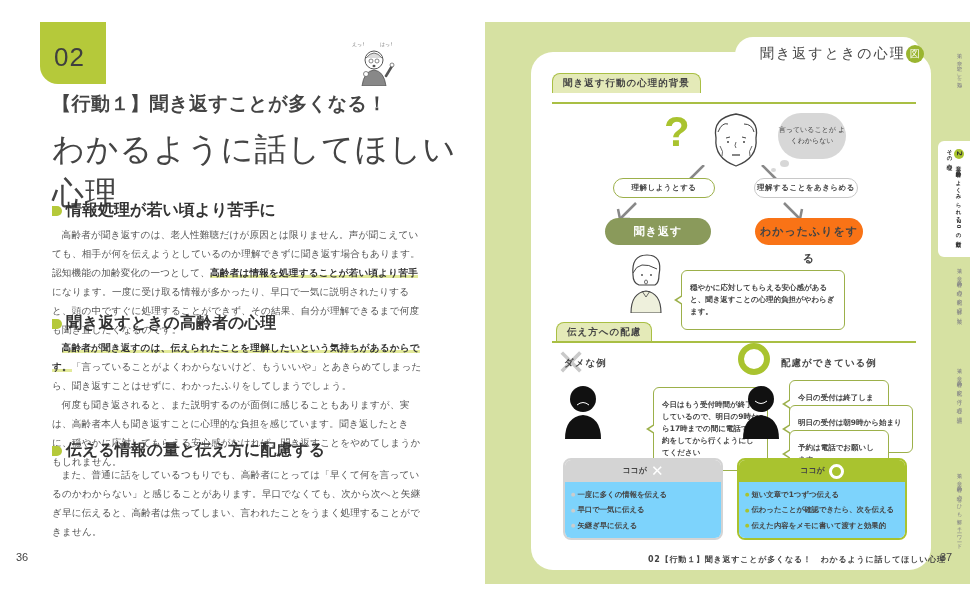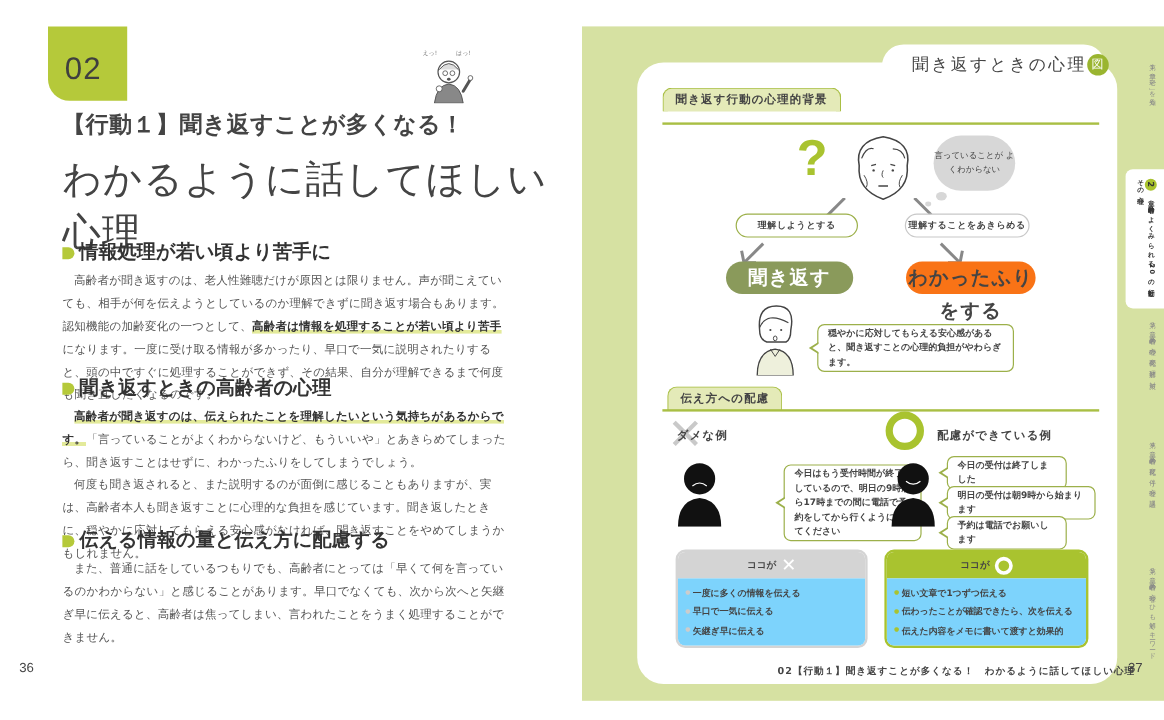--- a/index.html
+++ b/index.html
@@ -35,25 +35,25 @@
   .sub-line { position: absolute; height: 2px; background: #a9bf44; }
 
   .qmark { position: absolute; left: 664px; top: 108px; font-size: 42px; font-weight: bold; color: #a9c32f; font-family: "Liberation Sans", sans-serif; }
   .face { position: absolute; left: 708px; top: 110px; width: 56px; height: 60px; }
   .cloud { position: absolute; left: 778px; top: 113px; width: 68px; height: 46px; background: #d7d7d7; border-radius: 24px; font-size: 7px; color: #444; text-align: center; padding-top: 12px; line-height: 11px; }
   .cloud-dot1 { position: absolute; left: 780px; top: 160px; width: 9px; height: 7px; background: #d7d7d7; border-radius: 50%; }
   .cloud-dot2 { position: absolute; left: 771px; top: 168px; width: 5px; height: 4px; background: #d7d7d7; border-radius: 50%; }
 
   .pill { position: absolute; height: 20px; border: 1.8px solid #9cb04a; border-radius: 10px; background: #fff; font-size: 7.5px; color: #444; text-align: center; line-height: 17px; letter-spacing: 0.5px; font-weight: bold; }
   .pill.gray { border-color: #c8c8c8; }
-  .big-pill { position: absolute; height: 27px; border-radius: 14px; font-size: 16px; font-weight: bold; text-align: center; line-height: 27px; letter-spacing: 1px; }
+  .big-pill { position: absolute; height: 27px; border-radius: 14px; font-size: 11px; font-weight: bold; text-align: center; line-height: 27px; letter-spacing: 1px; }
   .big-pill.green { background: #8a9a5b; color: #fff; }
   .big-pill.gray { background: #f97316; color: #444; }
 
-  .speech { position: absolute; border: 1.8px solid #9cb04a; border-radius: 6px; background: #fff; font-size: 7.5px; color: #444; line-height: 12px; padding: 1px 8px; font-weight: bold; }
+  .speech { position: absolute; border: 1.8px solid #9cb04a; border-radius: 6px; background: #fff; font-size: 7.5px; color: #444; line-height: 12px; padding: 11px 8px; font-weight: bold; }
   .speech.tail-left::before { content: ""; position: absolute; left: -8px; top: 50%; margin-top: -5px; border-top: 5px solid transparent; border-bottom: 5px solid transparent; border-right: 8px solid #9cb04a; }
   .speech.tail-left::after { content: ""; position: absolute; left: -5px; top: 50%; margin-top: -4px; border-top: 4px solid transparent; border-bottom: 4px solid transparent; border-right: 6px solid #fff; }
 
   .x-mark { position: absolute; font-size: 36px; color: #c9c9c9; font-weight: bold; font-family: "DejaVu Sans", sans-serif; line-height: 1; }
   .o-mark { position: absolute; width: 32px; height: 32px; border: 6px solid #a9c32f; border-radius: 50%; }
   .ex-label { position: absolute; font-size: 9.5px; font-weight: bold; color: #444; letter-spacing: 1px; }
 
   .silhouette { position: absolute; width: 40px; height: 54px; }
 
   .summary { position: absolute; top: 458px; height: 82px; border-radius: 8px; overflow: hidden; }

